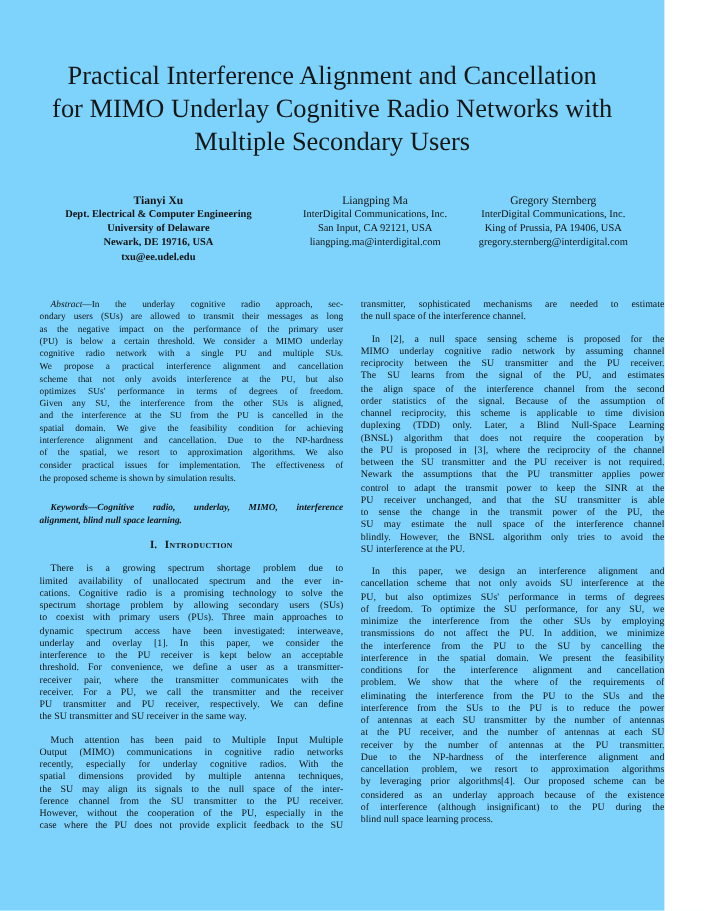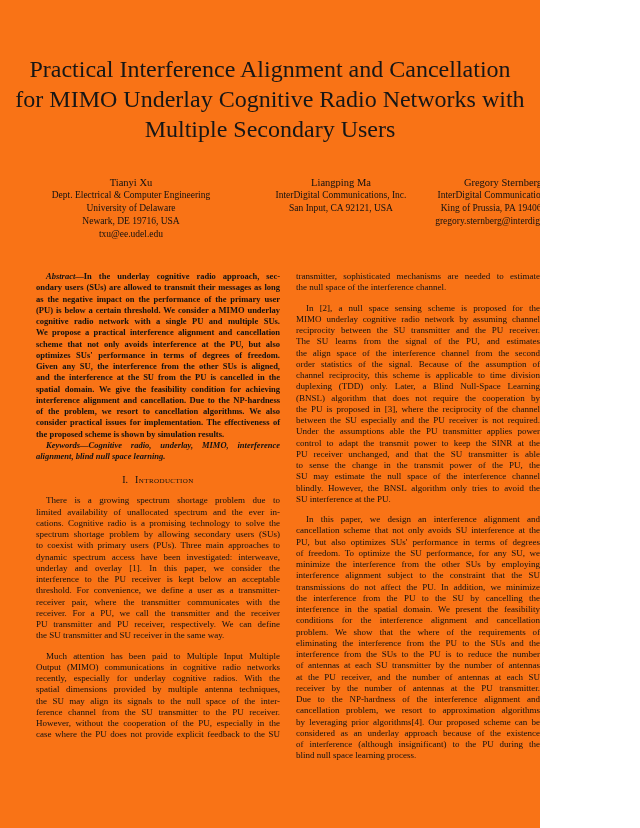--- a/index.html
+++ b/index.html
@@ -1,20 +1,20 @@
 <!DOCTYPE html>
 <html><head>
 <meta charset="utf-8">
 <style>
   html, body { margin: 0; padding: 0; background: #ffffff; }
   .page {
     position: relative;
-    width: 540px;
+    width: 604px;
     height: 828px;
-    background: #f97316;
+    background: #7dd3fc;
     color: #111111;
     font-family: "Liberation Serif", "DejaVu Serif", serif;
     overflow: hidden;
   }
   .title {
     margin-top: 54px;
     text-align: center;
     font-size: 24px;
     line-height: 30px;
     color: #161616;
@@ -23,59 +23,60 @@
     position: relative;
     height: 72px;
     margin-top: 32px;
   }
   .author {
     position: absolute;
     top: 0;
     width: 200px;
     text-align: center;
   }
-  .author-0 { left: 31px; }
+  .author-0 { left: 44px; font-weight: bold; }
   .author-1 { left: 241px; }
   .author-2 { left: 403px; }
   .author-name { font-size: 10.5px; line-height: 13px; }
   .author .affil div { font-size: 9.5px; line-height: 13px; }
   .columns {
     display: flex;
     gap: 16px;
     padding-left: 36px;
     margin-top: 23px;
   }
   .col { width: 281px; }
   .para { margin: 0 0 9px 0; }
   .para.indent .jline:first-child { text-indent: 10px; }
   .jline { text-align: justify; text-align-last: justify; }
   .jline.last { text-align-last: left; }
   .lead { font-style: italic; }
   .abstract .para {
-    font-weight: bold;
+    font-weight: normal;
     font-size: 8.5px;
     line-height: 11.25px;
-    margin-bottom: 0;
+    margin-bottom: 16px;
   }
   .keywords .para {
     font-weight: bold;
     font-style: italic;
     font-size: 8.5px;
     line-height: 11.25px;
     margin-bottom: 12px;
   }
   .body-text .para {
     font-size: 9px;
     line-height: 11.25px;
   }
   .sec-heading {
     text-align: center;
     font-size: 10px;
     line-height: 12px;
     margin: 11px 0 9px 0;
+    font-weight: bold;
   }
   .sec-heading .sc {
     font-variant: small-caps;
     letter-spacing: 0.4px;
     margin-left: 7px;
   }
 </style>
 </head>
 <body>
 
@@ -95,20 +96,21 @@
           <div>University of Delaware</div>
           <div>Newark, DE 19716, USA</div>
           <div>txu@ee.udel.edu</div>
         </div>
     </div>
     <div class="author author-1">
       <div class="author-name">Liangping Ma</div>
       <div class="affil">
           <div>InterDigital Communications, Inc.</div>
           <div>San Input, CA 92121, USA</div>
+          <div>liangping.ma@interdigital.com</div>
         </div>
     </div>
     <div class="author author-2">
       <div class="author-name">Gregory Sternberg</div>
       <div class="affil">
           <div>InterDigital Communications, Inc.</div>
           <div>King of Prussia, PA 19406, USA</div>
           <div>gregory.sternberg@interdigital.com</div>
         </div>
     </div>
@@ -124,21 +126,21 @@
             <div class="jline">as the negative impact on the performance of the primary user</div>
             <div class="jline">(PU) is below a certain threshold. We consider a MIMO underlay</div>
             <div class="jline">cognitive radio network with a single PU and multiple SUs.</div>
             <div class="jline">We propose a practical interference alignment and cancellation</div>
             <div class="jline">scheme that not only avoids interference at the PU, but also</div>
             <div class="jline">optimizes SUs' performance in terms of degrees of freedom.</div>
             <div class="jline">Given any SU, the interference from the other SUs is aligned,</div>
             <div class="jline">and the interference at the SU from the PU is cancelled in the</div>
             <div class="jline">spatial domain. We give the feasibility condition for achieving</div>
             <div class="jline">interference alignment and cancellation. Due to the NP-hardness</div>
-            <div class="jline">of the problem, we resort to cancellation algorithms. We also</div>
+            <div class="jline">of the spatial, we resort to approximation algorithms. We also</div>
             <div class="jline">consider practical issues for implementation. The effectiveness of</div>
             <div class="jline last">the proposed scheme is shown by simulation results.</div>
           </div>
         </div>
       <div class="keywords">
           <div class="para indent">
             <div class="jline"><span class="lead">Keywords</span>—Cognitive radio, underlay, MIMO, interference</div>
             <div class="jline last">alignment, blind null space learning.</div>
           </div>
         </div>
@@ -184,43 +186,42 @@
             <div class="jline">In [2], a null space sensing scheme is proposed for the</div>
             <div class="jline">MIMO underlay cognitive radio network by assuming channel</div>
             <div class="jline">reciprocity between the SU transmitter and the PU receiver.</div>
             <div class="jline">The SU learns from the signal of the PU, and estimates</div>
             <div class="jline">the align space of the interference channel from the second</div>
             <div class="jline">order statistics of the signal. Because of the assumption of</div>
             <div class="jline">channel reciprocity, this scheme is applicable to time division</div>
             <div class="jline">duplexing (TDD) only. Later, a Blind Null-Space Learning</div>
             <div class="jline">(BNSL) algorithm that does not require the cooperation by</div>
             <div class="jline">the PU is proposed in [3], where the reciprocity of the channel</div>
-            <div class="jline">between the SU especially and the PU receiver is not required.</div>
-            <div class="jline">Under the assumptions able the PU transmitter applies power</div>
+            <div class="jline">between the SU transmitter and the PU receiver is not required.</div>
+            <div class="jline">Newark the assumptions that the PU transmitter applies power</div>
             <div class="jline">control to adapt the transmit power to keep the SINR at the</div>
             <div class="jline">PU receiver unchanged, and that the SU transmitter is able</div>
             <div class="jline">to sense the change in the transmit power of the PU, the</div>
             <div class="jline">SU may estimate the null space of the interference channel</div>
             <div class="jline">blindly. However, the BNSL algorithm only tries to avoid the</div>
             <div class="jline last">SU interference at the PU.</div>
           </div>
           <div class="para indent">
             <div class="jline">In this paper, we design an interference alignment and</div>
             <div class="jline">cancellation scheme that not only avoids SU interference at the</div>
             <div class="jline">PU, but also optimizes SUs' performance in terms of degrees</div>
             <div class="jline">of freedom. To optimize the SU performance, for any SU, we</div>
             <div class="jline">minimize the interference from the other SUs by employing</div>
-            <div class="jline">interference alignment subject to the constraint that the SU</div>
             <div class="jline">transmissions do not affect the PU. In addition, we minimize</div>
             <div class="jline">the interference from the PU to the SU by cancelling the</div>
             <div class="jline">interference in the spatial domain. We present the feasibility</div>
             <div class="jline">conditions for the interference alignment and cancellation</div>
             <div class="jline">problem. We show that the where of the requirements of</div>
             <div class="jline">eliminating the interference from the PU to the SUs and the</div>
-            <div class="jline">interference from the SUs to the PU is to reduce the number</div>
+            <div class="jline">interference from the SUs to the PU is to reduce the power</div>
             <div class="jline">of antennas at each SU transmitter by the number of antennas</div>
             <div class="jline">at the PU receiver, and the number of antennas at each SU</div>
             <div class="jline">receiver by the number of antennas at the PU transmitter.</div>
             <div class="jline">Due to the NP-hardness of the interference alignment and</div>
             <div class="jline">cancellation problem, we resort to approximation algorithms</div>
             <div class="jline">by leveraging prior algorithms[4]. Our proposed scheme can be</div>
             <div class="jline">considered as an underlay approach because of the existence</div>
             <div class="jline">of interference (although insignificant) to the PU during the</div>
             <div class="jline last">blind null space learning process.</div>
           </div>

